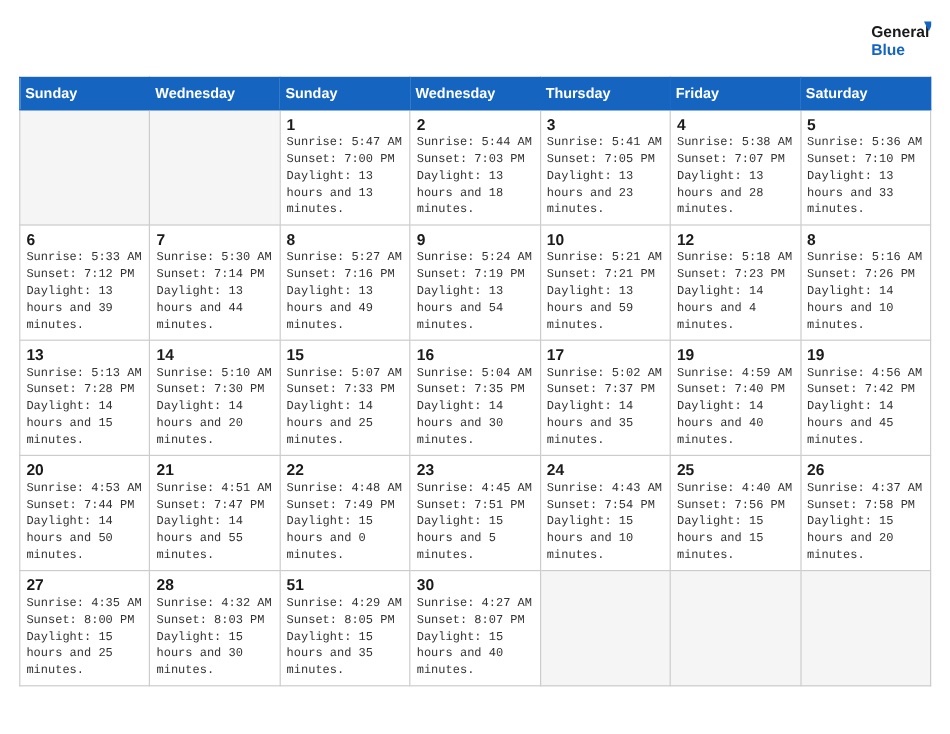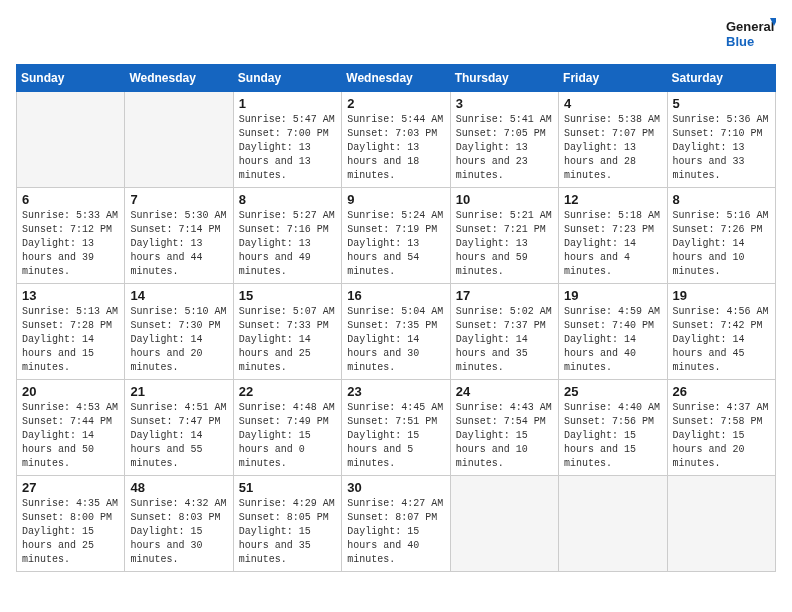--- a/index.html
+++ b/index.html
@@ -216,21 +216,21 @@
           <div class="day-num">26</div>
           <div class="day-info">Sunrise: 4:37 AM<br>Sunset: 7:58 PM<br>Daylight: 15 hours and 20 minutes.</div>
         </td>
       </tr>
       <tr>
         <td>
           <div class="day-num">27</div>
           <div class="day-info">Sunrise: 4:35 AM<br>Sunset: 8:00 PM<br>Daylight: 15 hours and 25 minutes.</div>
         </td>
         <td>
-          <div class="day-num">48</div>
+          <div class="day-num">28</div>
           <div class="day-info">Sunrise: 4:32 AM<br>Sunset: 8:03 PM<br>Daylight: 15 hours and 30 minutes.</div>
         </td>
         <td>
           <div class="day-num">51</div>
           <div class="day-info">Sunrise: 4:29 AM<br>Sunset: 8:05 PM<br>Daylight: 15 hours and 35 minutes.</div>
         </td>
         <td>
           <div class="day-num">30</div>
           <div class="day-info">Sunrise: 4:27 AM<br>Sunset: 8:07 PM<br>Daylight: 15 hours and 40 minutes.</div>
         </td>

